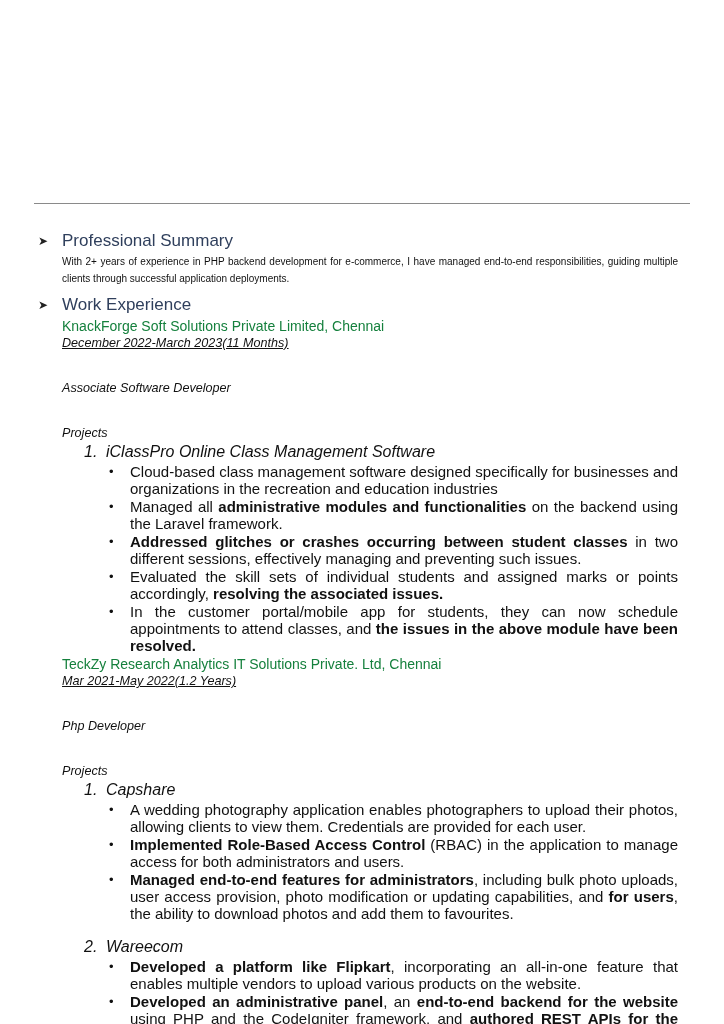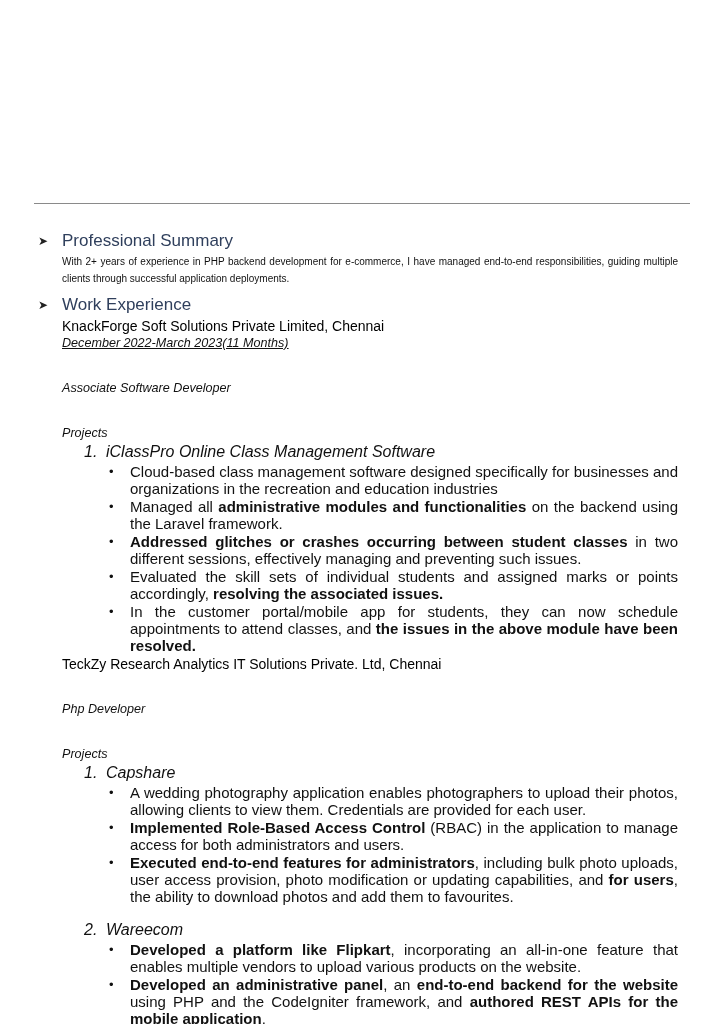--- a/index.html
+++ b/index.html
@@ -6,21 +6,21 @@
     body { width: 724px; height: 1024px; position: relative; overflow: hidden;
            font-family: "Liberation Sans", sans-serif; color: #111; }
     .rule { position: absolute; left: 34px; top: 203px; width: 656px; height: 0;
             border-top: 1.3px solid #8a8a8a; }
     .content { position: absolute; left: 38px; top: 229px; width: 640px; }
     .section-head { display: flex; align-items: center; font-size: 17px; color: #2f3f5c;
                     height: 24px; }
     .arrow { width: 24px; font-size: 12px; color: #222; display: inline-block; }
     .indent { margin-left: 24px; }
     .para { font-size: 10px; line-height: 17px; text-align: justify; }
-    .company { font-size: 14px; color: #000000; line-height: 18px; }
+    .company { font-size: 14px; color: #15803d; line-height: 18px; }
     .dates { font-size: 12.6px; font-style: italic; text-decoration: underline; line-height: 17px; }
     .role, .projects { font-size: 12.6px; font-style: italic; line-height: 17px; margin-top: 28px; }
     .proj-title { font-size: 16px; font-style: italic; line-height: 20px; margin-left: 22px; display: flex; }
     .proj-num { width: 22px; display: inline-block; }
     .bullets { margin: 1px 0 0 45px; padding: 0; list-style: none; }
     .bullets li { position: relative; padding-left: 23px; font-size: 15px; line-height: 17px;
                   text-align: justify; margin-bottom: 1px; }
     .bullets li::before { content: "\2022"; position: absolute; left: 2px; top: 0; font-size: 13px; }
     b { font-weight: bold; }
     .gap-s { height: 6px; }
@@ -64,31 +64,32 @@
               <li><span>Cloud-based class management software designed specifically for businesses and organizations in the recreation and education industries</span></li>
               <li><span>Managed all </span><b>administrative modules and functionalities</b><span> on the backend using the Laravel framework.</span></li>
               <li><b>Addressed glitches or crashes occurring between student classes</b><span> in two different sessions, effectively managing and preventing such issues.</span></li>
               <li><span>Evaluated the skill sets of individual students and assigned marks or points accordingly, </span><b>resolving the associated issues.</b></li>
               <li><span>In the customer portal/mobile app for students, they can now schedule appointments to attend classes, and </span><b>the issues in the above module have been resolved.</b></li>
             </ul>
           </div>
         </div>
         <div>
     <div class="company">TeckZy Research Analytics IT Solutions Private. Ltd, Chennai</div>
+    <div class="dates">Mar 2021-May 2022(1.2 Years)</div>
     <div class="role">Php Developer</div>
     <div class="projects">Projects</div>
   <div>
       <div class="proj-title">
         <span class="proj-num">1.</span>
         <span>Capshare</span>
       </div>
             <ul class="bullets">
               <li><span>A wedding photography application enables photographers to upload their photos, allowing clients to view them. Credentials are provided for each user.</span></li>
               <li><b>Implemented Role-Based Access Control</b><span> (RBAC) in the application to manage access for both administrators and users.</span></li>
-              <li><b>Executed end-to-end features for administrators</b><span>, including bulk photo uploads, user access provision, photo modification or updating capabilities, and </span><b>for users</b><span>, the ability to download photos and add them to favourites.</span></li>
+              <li><b>Managed end-to-end features for administrators</b><span>, including bulk photo uploads, user access provision, photo modification or updating capabilities, and </span><b>for users</b><span>, the ability to download photos and add them to favourites.</span></li>
             </ul>
             <div class="gap-m"></div>
           </div>
           <div>
       <div class="proj-title">
         <span class="proj-num">2.</span>
         <span>Wareecom</span>
       </div>
             <ul class="bullets">
               <li><b>Developed a platform like Flipkart</b><span>, incorporating an all-in-one feature that enables multiple vendors to upload various products on the website.</span></li>

